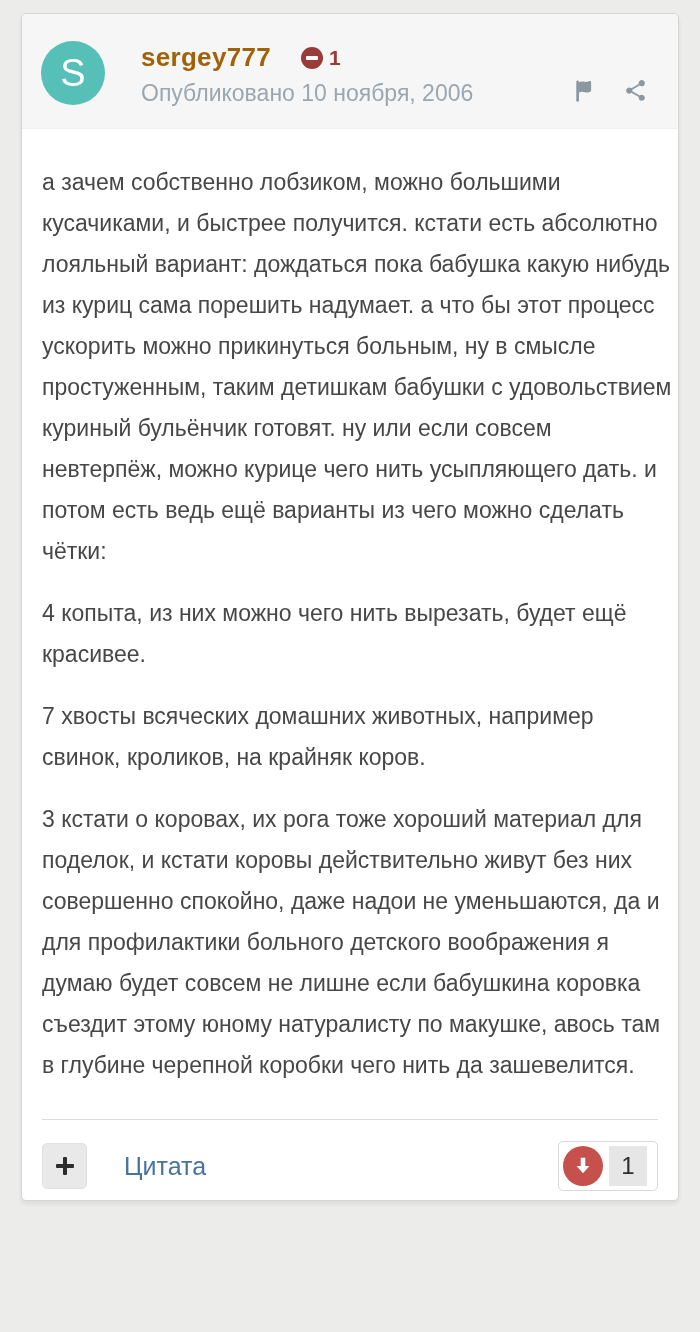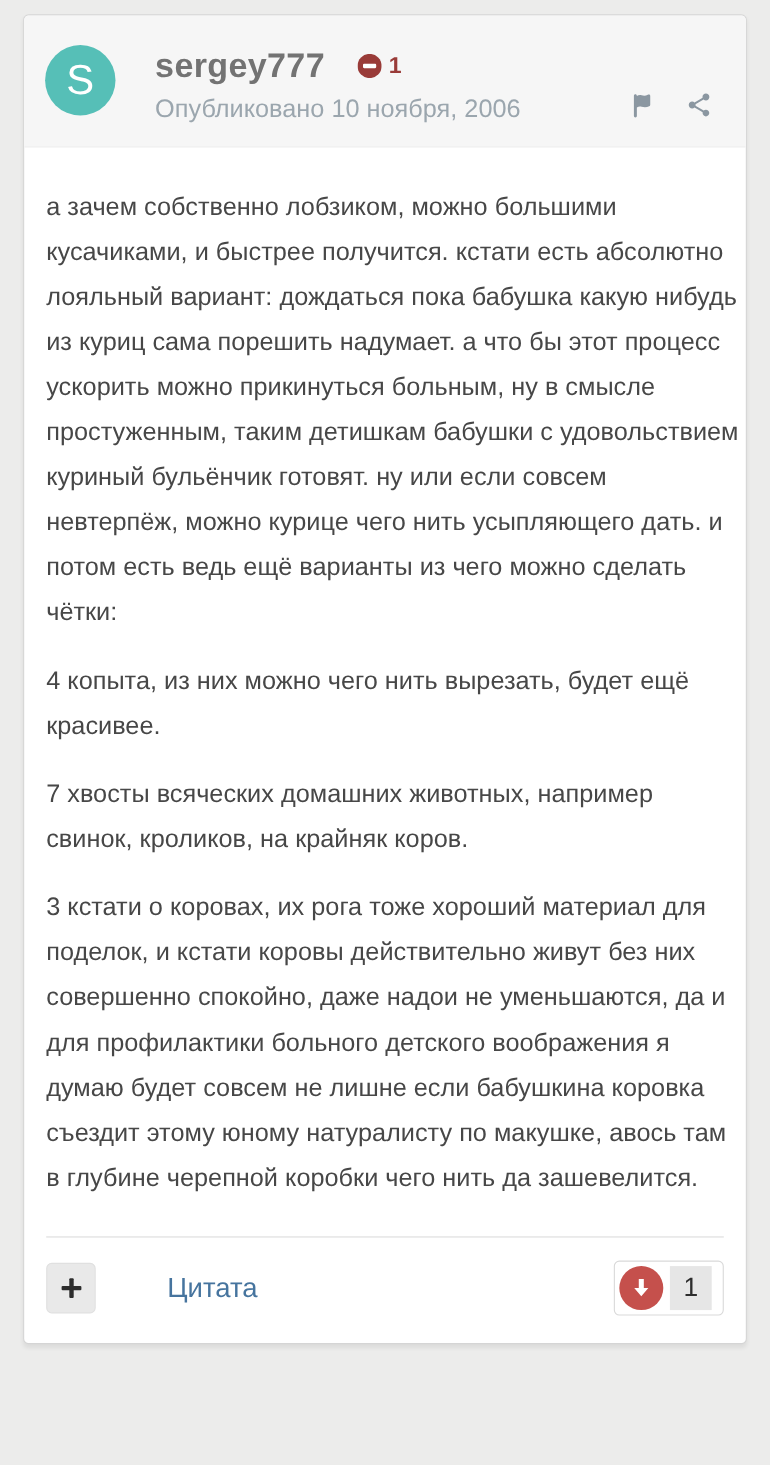--- a/index.html
+++ b/index.html
@@ -31,23 +31,23 @@
     background: #56bfb7;
     color: #ffffff;
     font-size: 38px;
     display: flex; align-items: center; justify-content: center;
     flex: 0 0 auto;
     user-select: none;
   }
   .header-info { margin-left: 36px; padding-top: 1px; }
   .name-row { display: flex; align-items: center; gap: 16px; }
   .username {
-    font-size: 31px;
+    font-size: 26px;
     font-weight: bold;
-    color: #737373;
+    color: #a16207;
     letter-spacing: 0.3px;
   }
   .rep-badge { display: flex; align-items: center; gap: 6px; margin-left: 14px; }
   .badge-count { color: #993b38; font-weight: bold; font-size: 21px; }
   .post-date { margin-top: 7px; color: #9ba6ae; font-size: 23px; }
   .header-actions {
     margin-left: auto;
     align-self: flex-end;
     display: flex;
     align-items: center;
@@ -65,22 +65,21 @@
   }
   .divider {
     border: none;
     border-top: 1px solid #dcdcdc;
     margin: 0 20px;
   }
   
   .card-footer {
     display: flex;
     align-items: center;
-    padding: 21px 20px 25px 20px;
-    gap: 28px;
+    padding: 21px 20px 9px 20px;
   }
   .multiquote-button {
     width: 45px; height: 46px;
     background: #e9e9e9;
     border: 1px solid #e0e0e0;
     border-radius: 5px;
     display: flex; align-items: center; justify-content: center;
     cursor: pointer;
     box-sizing: border-box;
   }

